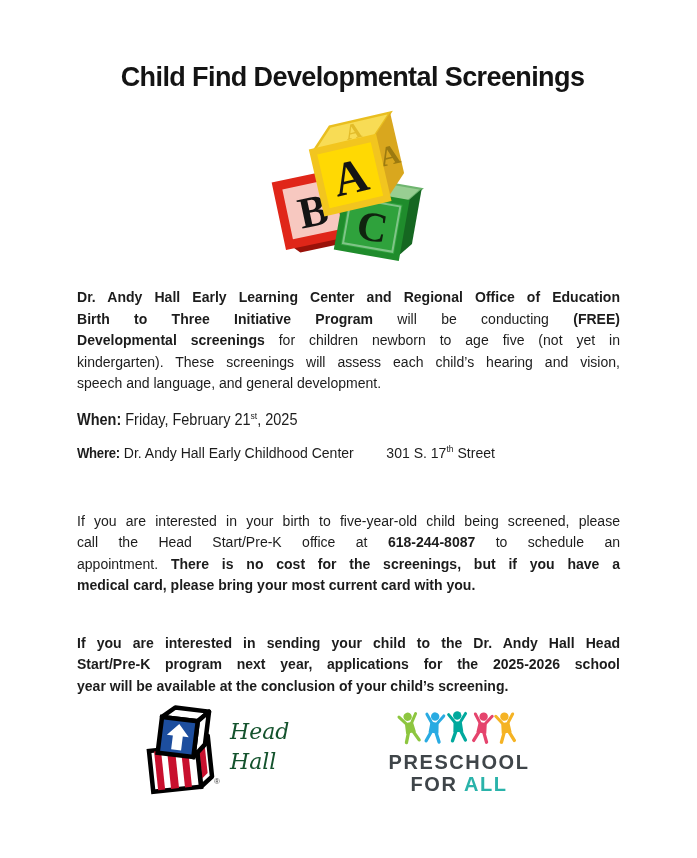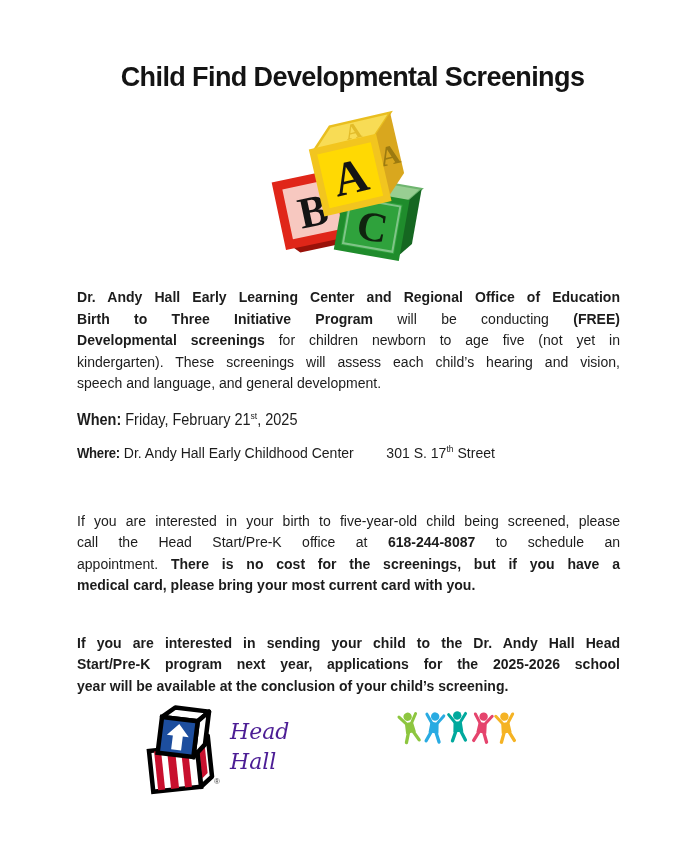--- a/index.html
+++ b/index.html
@@ -27,21 +27,21 @@
   .whenline b{font-weight:700;}
   .whereline{margin-top:12px;font-size:15.5px;}
   .wherelabel{font-weight:700;font-size:14.5px;letter-spacing:-0.3px;}
   .gap{display:inline-block;width:36px;}
   sup.ord{font-size:9.5px;vertical-align:6px;line-height:0;margin-top:20px;}
 
   .logos{position:absolute;left:0;top:703px;width:697px;height:110px;}
   .headstart{position:absolute;left:146px;top:0;width:230px;height:100px;}
   .headstart svg{position:absolute;left:0;top:0;}
   .hs-text{position:absolute;left:84px;top:14px;font-family:"DejaVu Serif",serif;
-           font-style:italic;font-size:22px;line-height:30px;color:#4c1d95;}
+           font-style:italic;font-size:22px;line-height:30px;color:#14532d;}
   .preschool{position:absolute;left:384px;top:6px;width:150px;text-align:center;}
   .pfa-line1{font-size:20px;font-weight:700;letter-spacing:1.6px;color:#3f4549;line-height:22px;}
   .pfa-line2{font-size:20px;font-weight:700;letter-spacing:1.6px;color:#3f4549;line-height:22px;}
   .pfa-all{color:#2ab3aa;}
   .kids{margin-bottom:2px;}
 </style>
 </head>
 <body>
 
 <div class="page">
@@ -150,16 +150,18 @@
             <path d="M -3.2,-5.5 L -8.5,-13 M 3.2,-5.5 L 8.5,-13" fill="none" stroke-width="3"></path>
             <path d="M -2.6,4.5 L -6.5,13.5 M 2.6,4.5 L 6.5,13.5" fill="none" stroke-width="3.3"></path>
           </g>
         </defs>
         <use href="#kid" transform="translate(14,19) rotate(-12)" style="color:#8DC63F"></use>
         <use href="#kid" transform="translate(38,19) rotate(6)" style="color:#29ABE2"></use>
         <use href="#kid" transform="translate(62,18) rotate(-4)" style="color:#00A99D"></use>
         <use href="#kid" transform="translate(86,19) rotate(8)" style="color:#E5446D"></use>
         <use href="#kid" transform="translate(110,19) rotate(-8)" style="color:#F5B324"></use>
       </svg>
+      <div class="pfa-line1">PRESCHOOL</div>
+      <div class="pfa-line2"><span>FOR</span> <span class="pfa-all">ALL</span></div>
     </div>
 
   </div>
 </div>
 
 </body></html>

